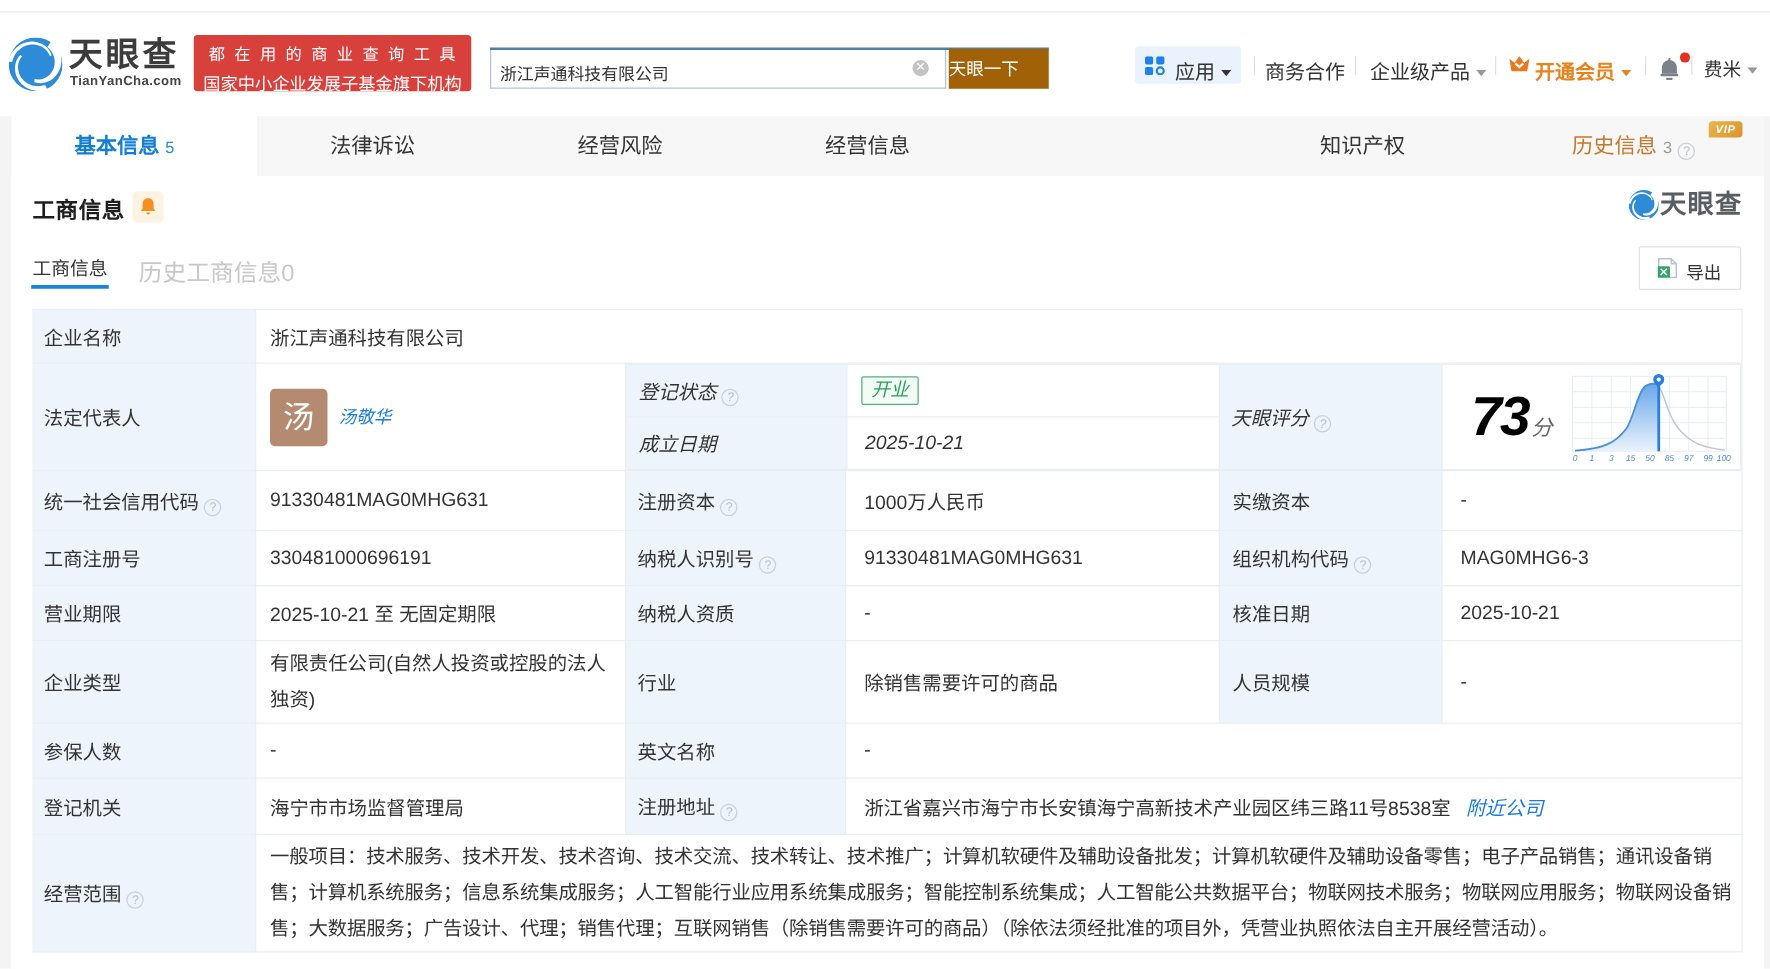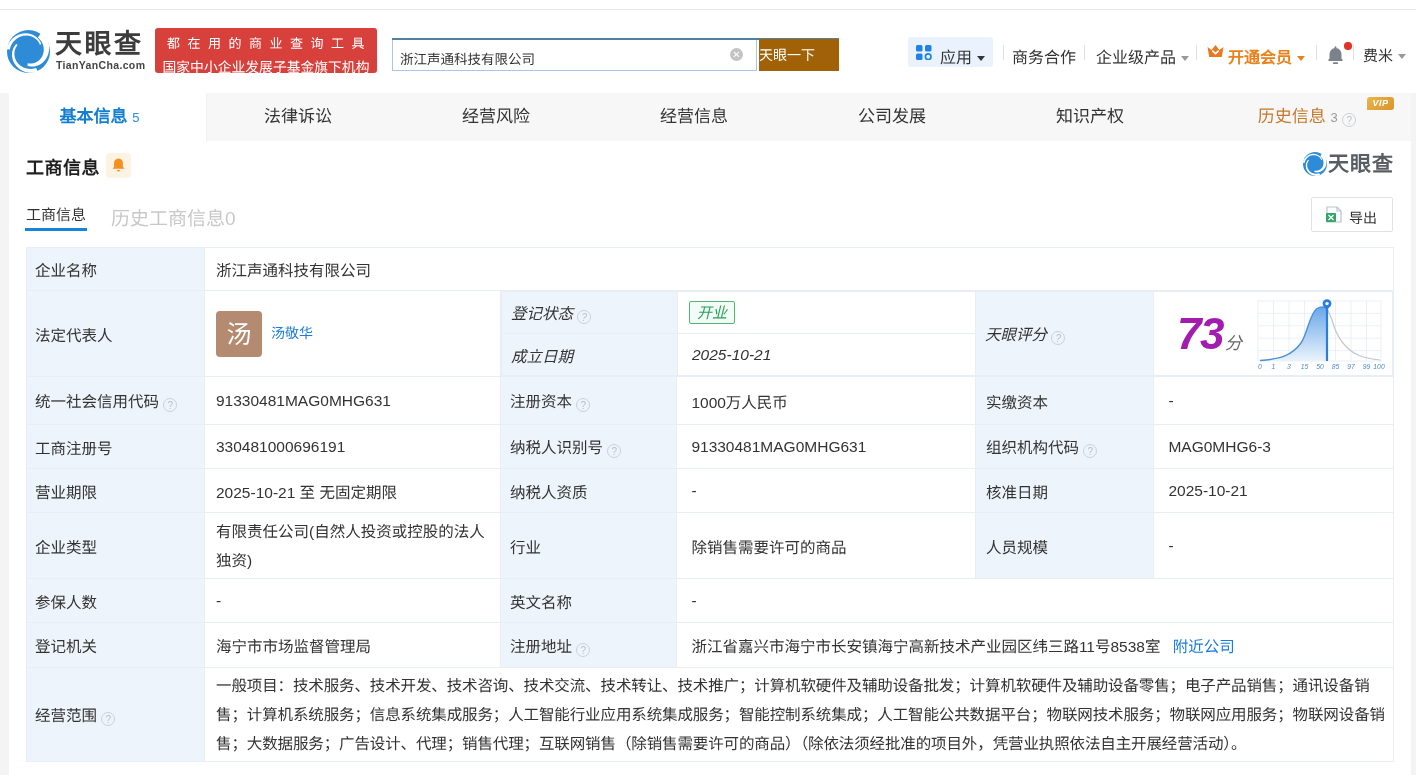--- a/index.html
+++ b/index.html
@@ -66,24 +66,24 @@
 #tbl td { border:1px solid #e9eef4; font-size:15.5px; color:#333; vertical-align:middle; }
 #tbl td.lb { background:#eef4fb; padding-left:8px; }
 #tbl td:nth-child(3) { padding-left:9px; }
 #tbl td:nth-child(5) { padding-left:10px; }
 #tbl td.vl:nth-child(4), #tbl td.vl:nth-child(6) { padding-left:14px; }
 #tbl td.vl { background:#fff; padding-left:11px; }
 #inner { border-collapse:collapse; table-layout:fixed; width:100%; height:100%; }
 #inner td { font-size:15.5px; color:#333;font-style:italic; }
 #inner td.lb { background:#eef4fb; padding-left:9px; }
 #inner td.vl { padding-left:14px; }
-.blue { color:#1a7ce0; }
+.blue { color:#1a7ce0;font-style:italic; }
 .badge { display:inline-block; border:1px solid #52b576; color:#2ba05c; background:#f2fbf5; font-size:15px; line-height:21px; padding:0 7px; border-radius:2px; margin-left:-3px; }
 .avatar { display:inline-block; width:46px; height:46px; background:#b48a71; border-radius:4px; color:#fff; font-size:25px; text-align:center; line-height:46px; vertical-align:middle; }
-#score73 { font-size:44px; font-weight:bold; color:#a21caf; letter-spacing:-1.5px; }
+#score73 { font-size:44px; font-weight:bold; color:#000000; letter-spacing:-1.5px; }
 #scorefen { font-size:17px; color:#666; margin-left:2px; }
 </style>
 </head>
 <body>
 <div id="page">
   <div class="abs" id="topline"></div>
 
   <svg class="abs" style="left:7px; top:30px;" width="43" height="43" viewBox="0 0 43 43">
     <circle cx="21.5" cy="21.5" r="21.5" fill="#2e8bd8"></circle>
     <path d="M-0.38,19.20 L0.20,16.97 L1.04,14.85 L2.09,12.86 L3.34,11.01 L4.76,9.34 L6.33,7.84 L8.04,6.55 L9.85,5.46 L11.74,4.59 L13.68,3.94 L15.65,3.51 L17.63,3.29 L19.59,3.29 L21.50,3.50 L23.35,3.91 L25.11,4.51 L26.77,5.28 L28.31,6.21 L29.71,7.28 L30.96,8.48 L32.06,9.78 L32.98,11.16 L33.74,12.61 L34.32,14.10 L32.93,14.90 L32.39,13.59 L31.69,12.32 L30.85,11.12 L29.86,9.99 L28.74,8.96 L27.49,8.04 L26.13,7.25 L24.67,6.60 L23.12,6.10 L21.50,5.77 L19.83,5.61 L18.13,5.64 L16.42,5.85 L14.71,6.25 L13.04,6.84 L11.42,7.62 L9.87,8.58 L8.42,9.72 L7.08,11.02 L5.88,12.48 L4.83,14.08 L3.95,15.80 L3.27,17.62 L2.80,19.53 Z" fill="#fff"></path>
@@ -131,21 +131,20 @@
   <div class="abs reddot"></div>
   <div class="abs vdiv" style="left:1316px;"></div>
   <div class="abs vdiv" style="left:1353px;"></div>
   <div class="abs hmenu" style="left:1363px; font-size:15px;">费米<span class="caret"></span></div>
 
   <div class="abs" id="navbar">
     <div class="ntab" id="ntab-active">基本信息 <span class="n5">5</span></div>
     <div class="ntab" style="left:198px;">法律诉讼</div>
     <div class="ntab" style="left:396px;">经营风险</div>
     <div class="ntab" style="left:594px;">经营信息</div>
-    <div class="ntab" style="left:792px;">公司发展</div>
     <div class="ntab" style="left:990px;text-align:center;">知识产权</div>
     <div class="ntab" id="hist" style="left:1188px;">历史信息 <span class="n3">3</span> <span class="qmark">?</span>
       <div class="abs" id="vipbadge" style="left:122px; top:4px; position:absolute;">VIP</div>
     </div>
   </div>
 
   <div class="abs" id="grayL"></div>
   <div class="abs" id="grayR"></div>
 
   <div class="abs" id="card">

